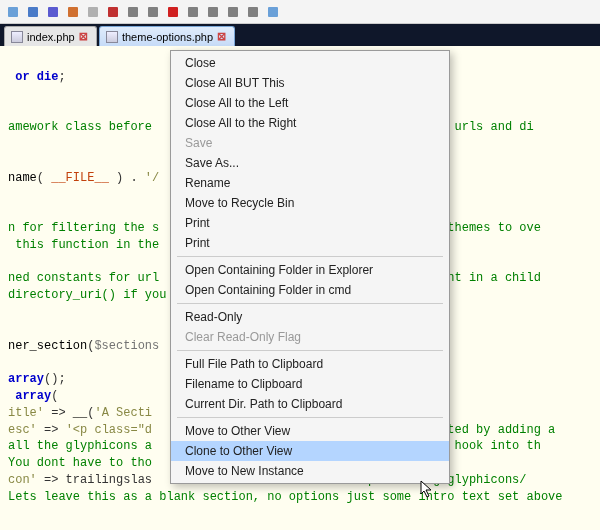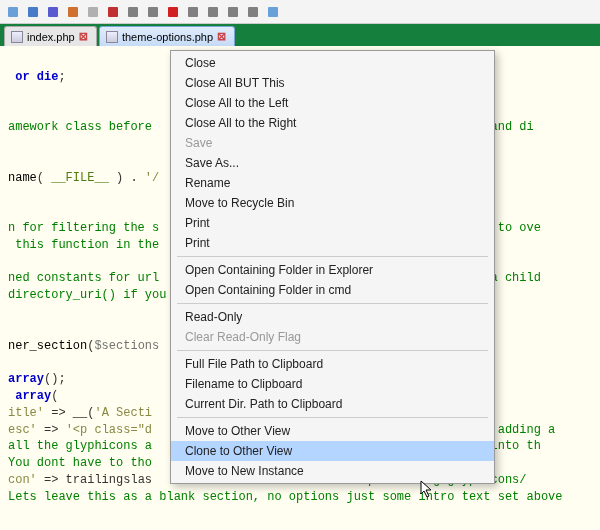--- a/index.html
+++ b/index.html
@@ -21,21 +21,21 @@
     padding: 0 4px;
     gap: 2px;
   }
   .toolbar .btn {
     width: 18px; height: 18px;
     display: flex; align-items: center; justify-content: center;
     border: 1px solid transparent;
   }
   .tabbar {
     height: 22px;
-    background: #15803d;
+    background: #0f172a;
     display: flex;
     align-items: flex-end;
     padding: 0 4px;
   }
   .tab {
     height: 20px;
     display: flex;
     align-items: center;
     padding: 0 8px 0 6px;
     border: 1px solid #aaa;
@@ -67,28 +67,28 @@
     font-size: 12px;
     padding: 6px 8px;
     white-space: pre;
     line-height: 1.4;
     overflow: hidden;
     color: #333;
   }
   .editor .kw { color: #0000cc; font-weight: bold; }
   .editor .fn { color: #000; font-family: Liberation Mono, monospace; }
   .editor .str { color: #888844; }
-  .editor .mag { color: #4d7c0f; }
+  .editor .mag { color: #c2410c; }
   .editor .cm { color: #008000; }
   .editor .var { color: #737373; }
   .ctx-menu {
     position: absolute;
     top: 50px;
     left: 170px;
-    width: 325px;
+    width: 280px;
     background: #f5f5f5;
     border: 1px solid #9a9a9a;
     box-shadow: 3px 3px 8px rgba(0,0,0,0.25);
     padding: 2px 0;
     font-size: 12px;
     z-index: 10;
   }
   .ctx-item {
     padding: 3px 14px;
     color: #222;

